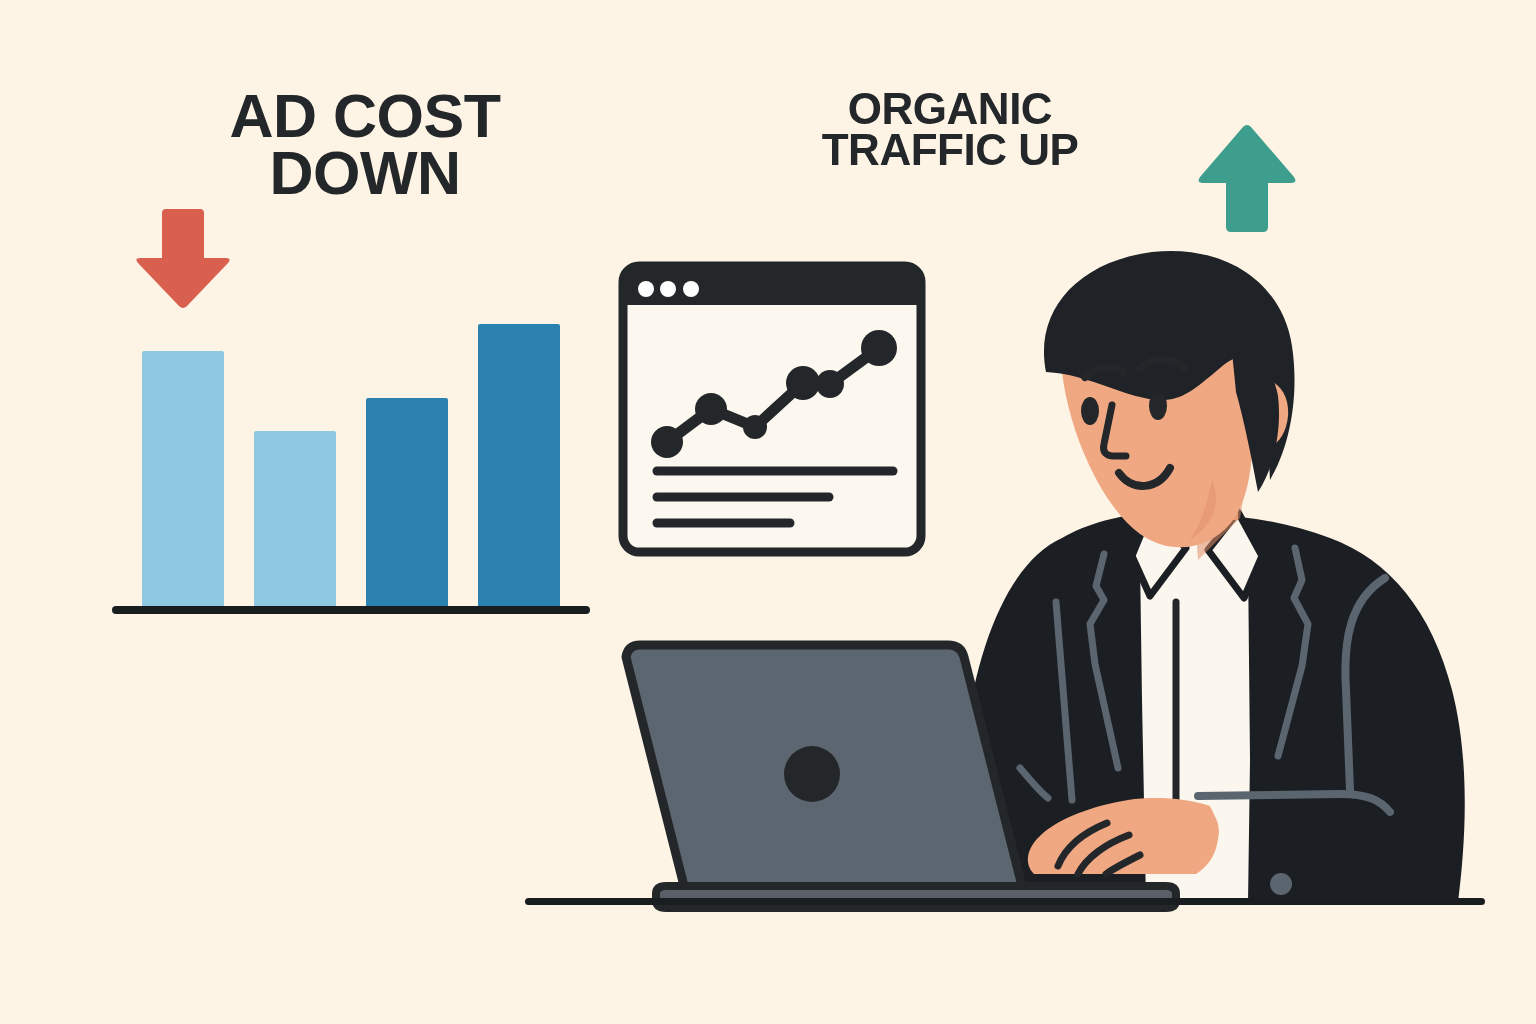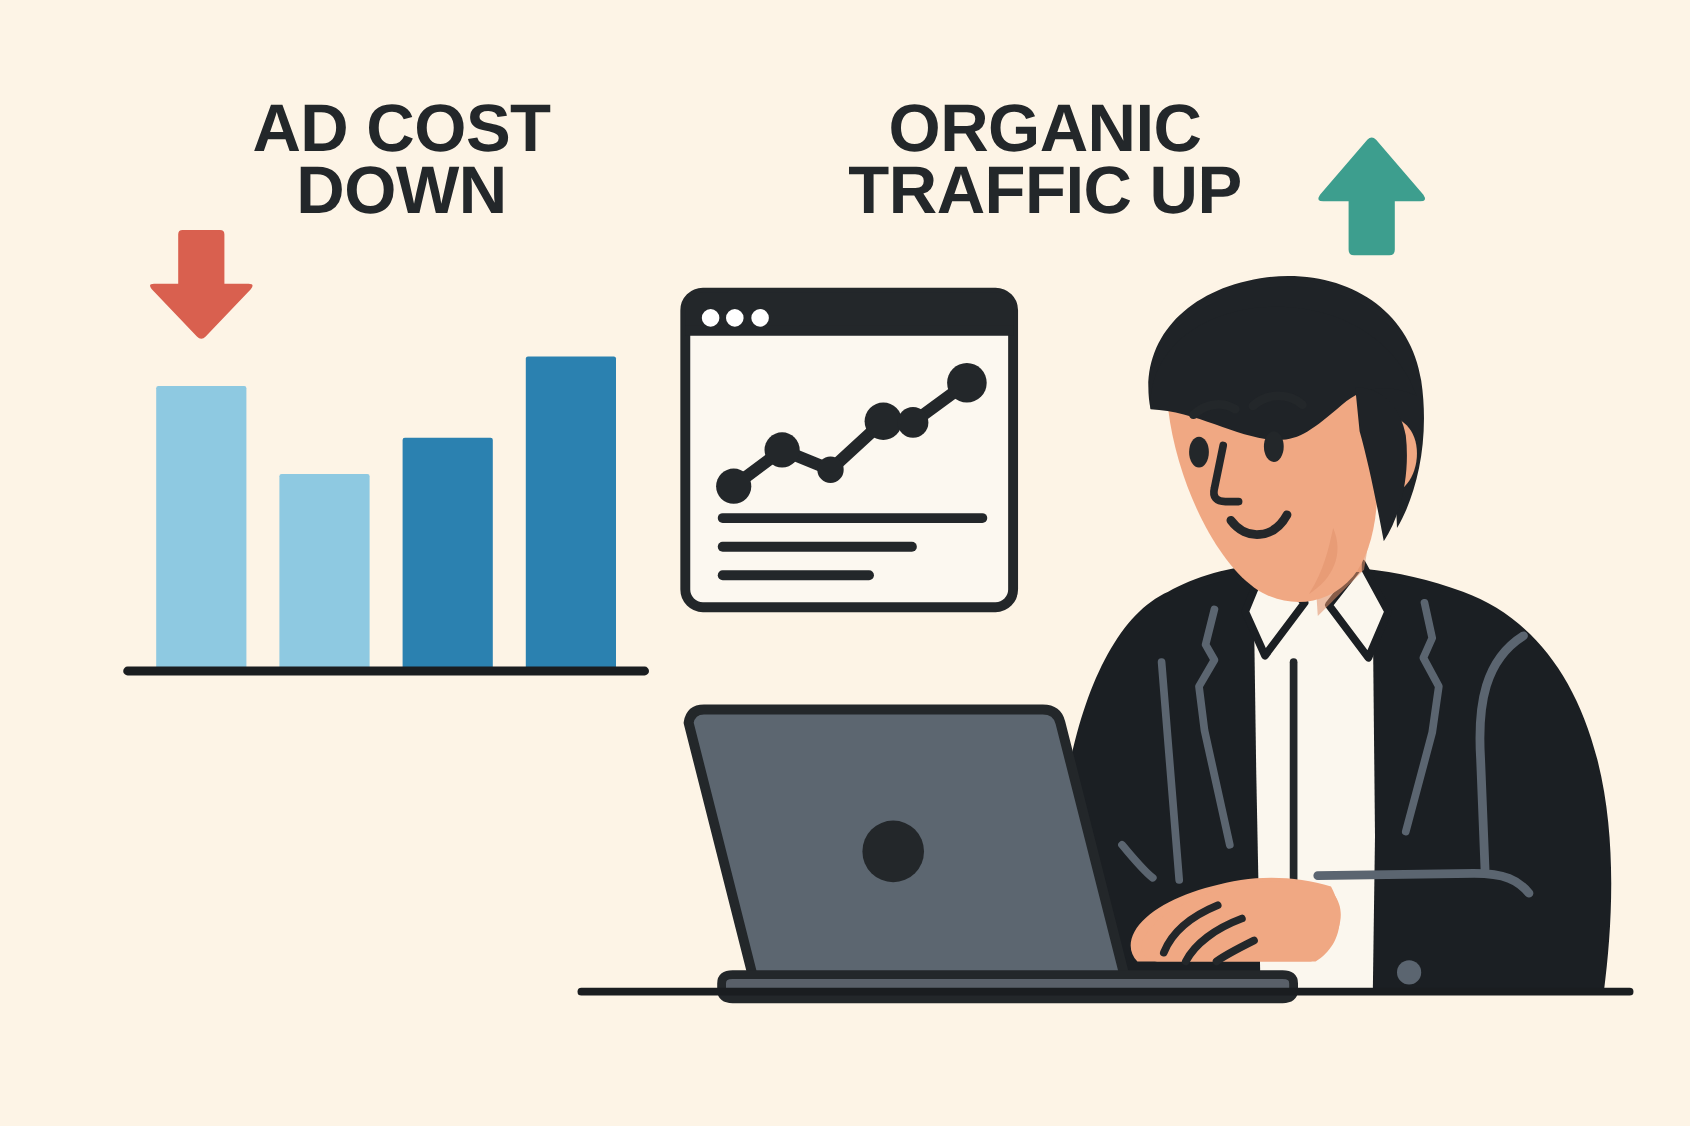--- a/index.html
+++ b/index.html
@@ -15,21 +15,21 @@
     font-family:"Liberation Sans",sans-serif;
     font-weight:bold;
     color:#23272a;
     letter-spacing:-0.5px;
     line-height:0.94;
     text-align:center;
     white-space:pre-line;
     user-select:none;
   }
   #ad-cost-down{left:155px;top:88px;width:420px;font-size:61px;}
-  #organic-traffic-up{left:705px;top:88px;width:490px;font-size:61px;}
+  #organic-traffic-up{left:705px;top:88px;width:490px;font-size:44px;}
 </style>
 </head>
 <body>
 
 <div id="stage">
 
   <svg id="art" viewBox="0 0 1536 1024" xmlns="http://www.w3.org/2000/svg">
 
     <rect x="0" y="0" width="1536" height="1024" fill="#fdf4e6"></rect>
 

